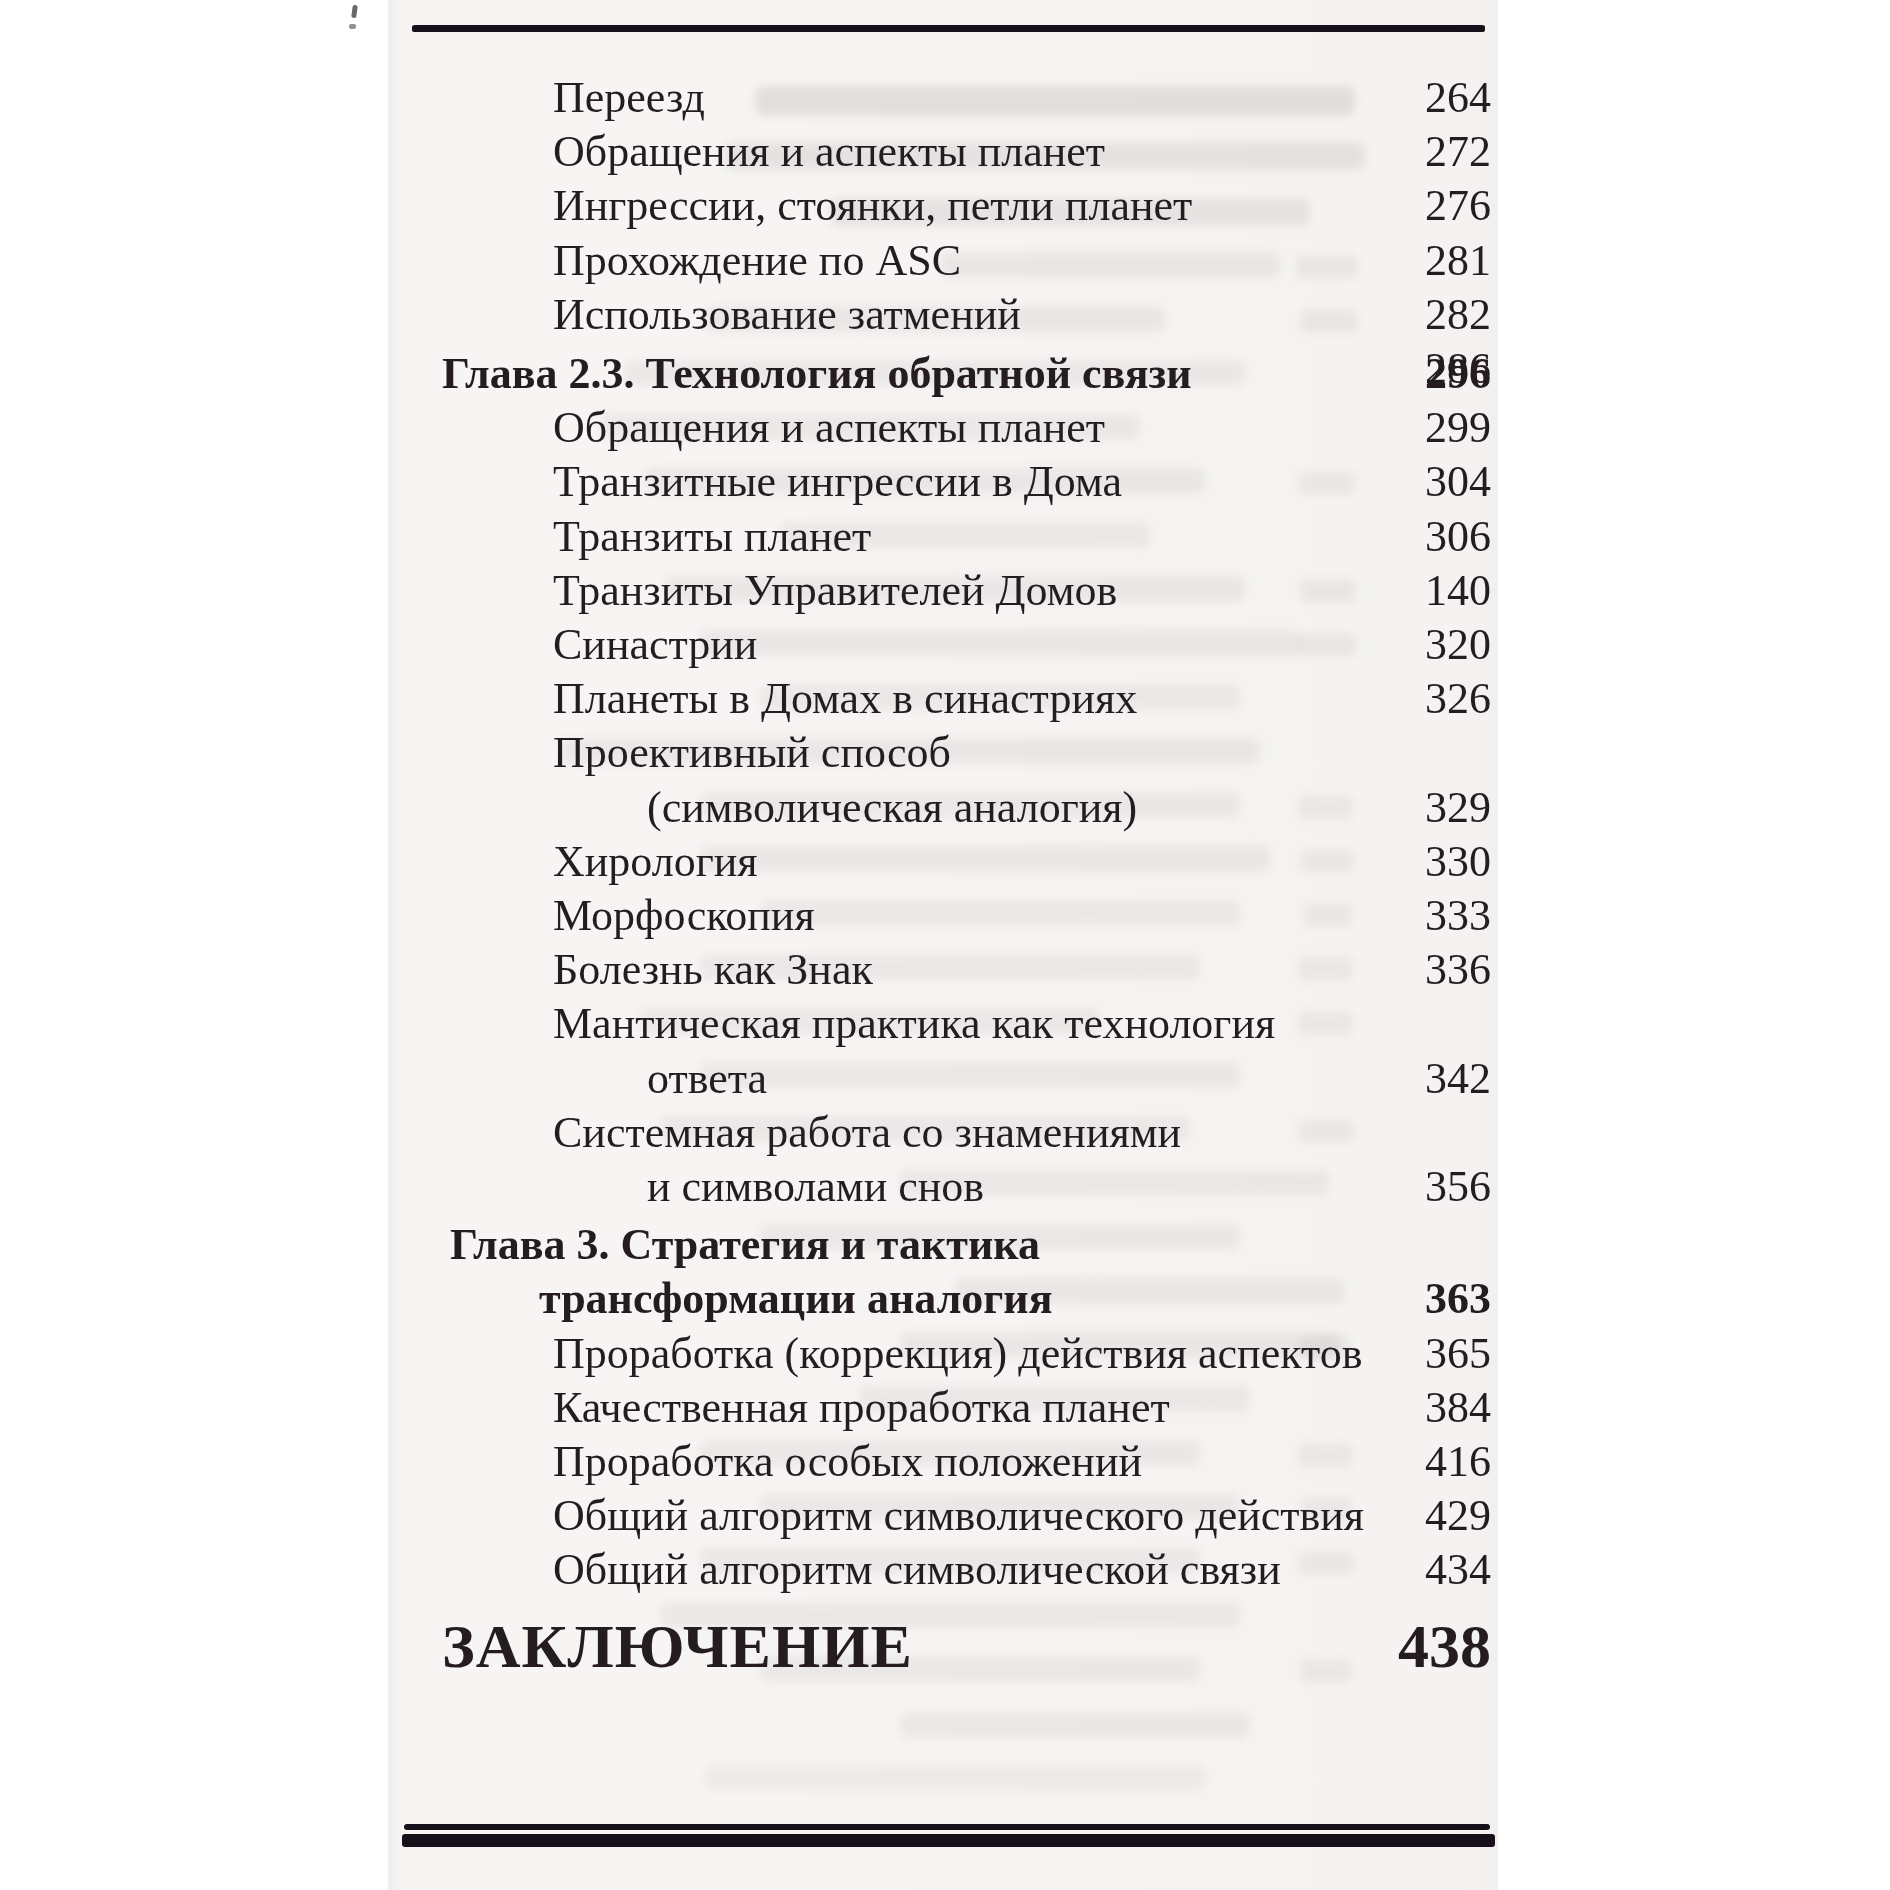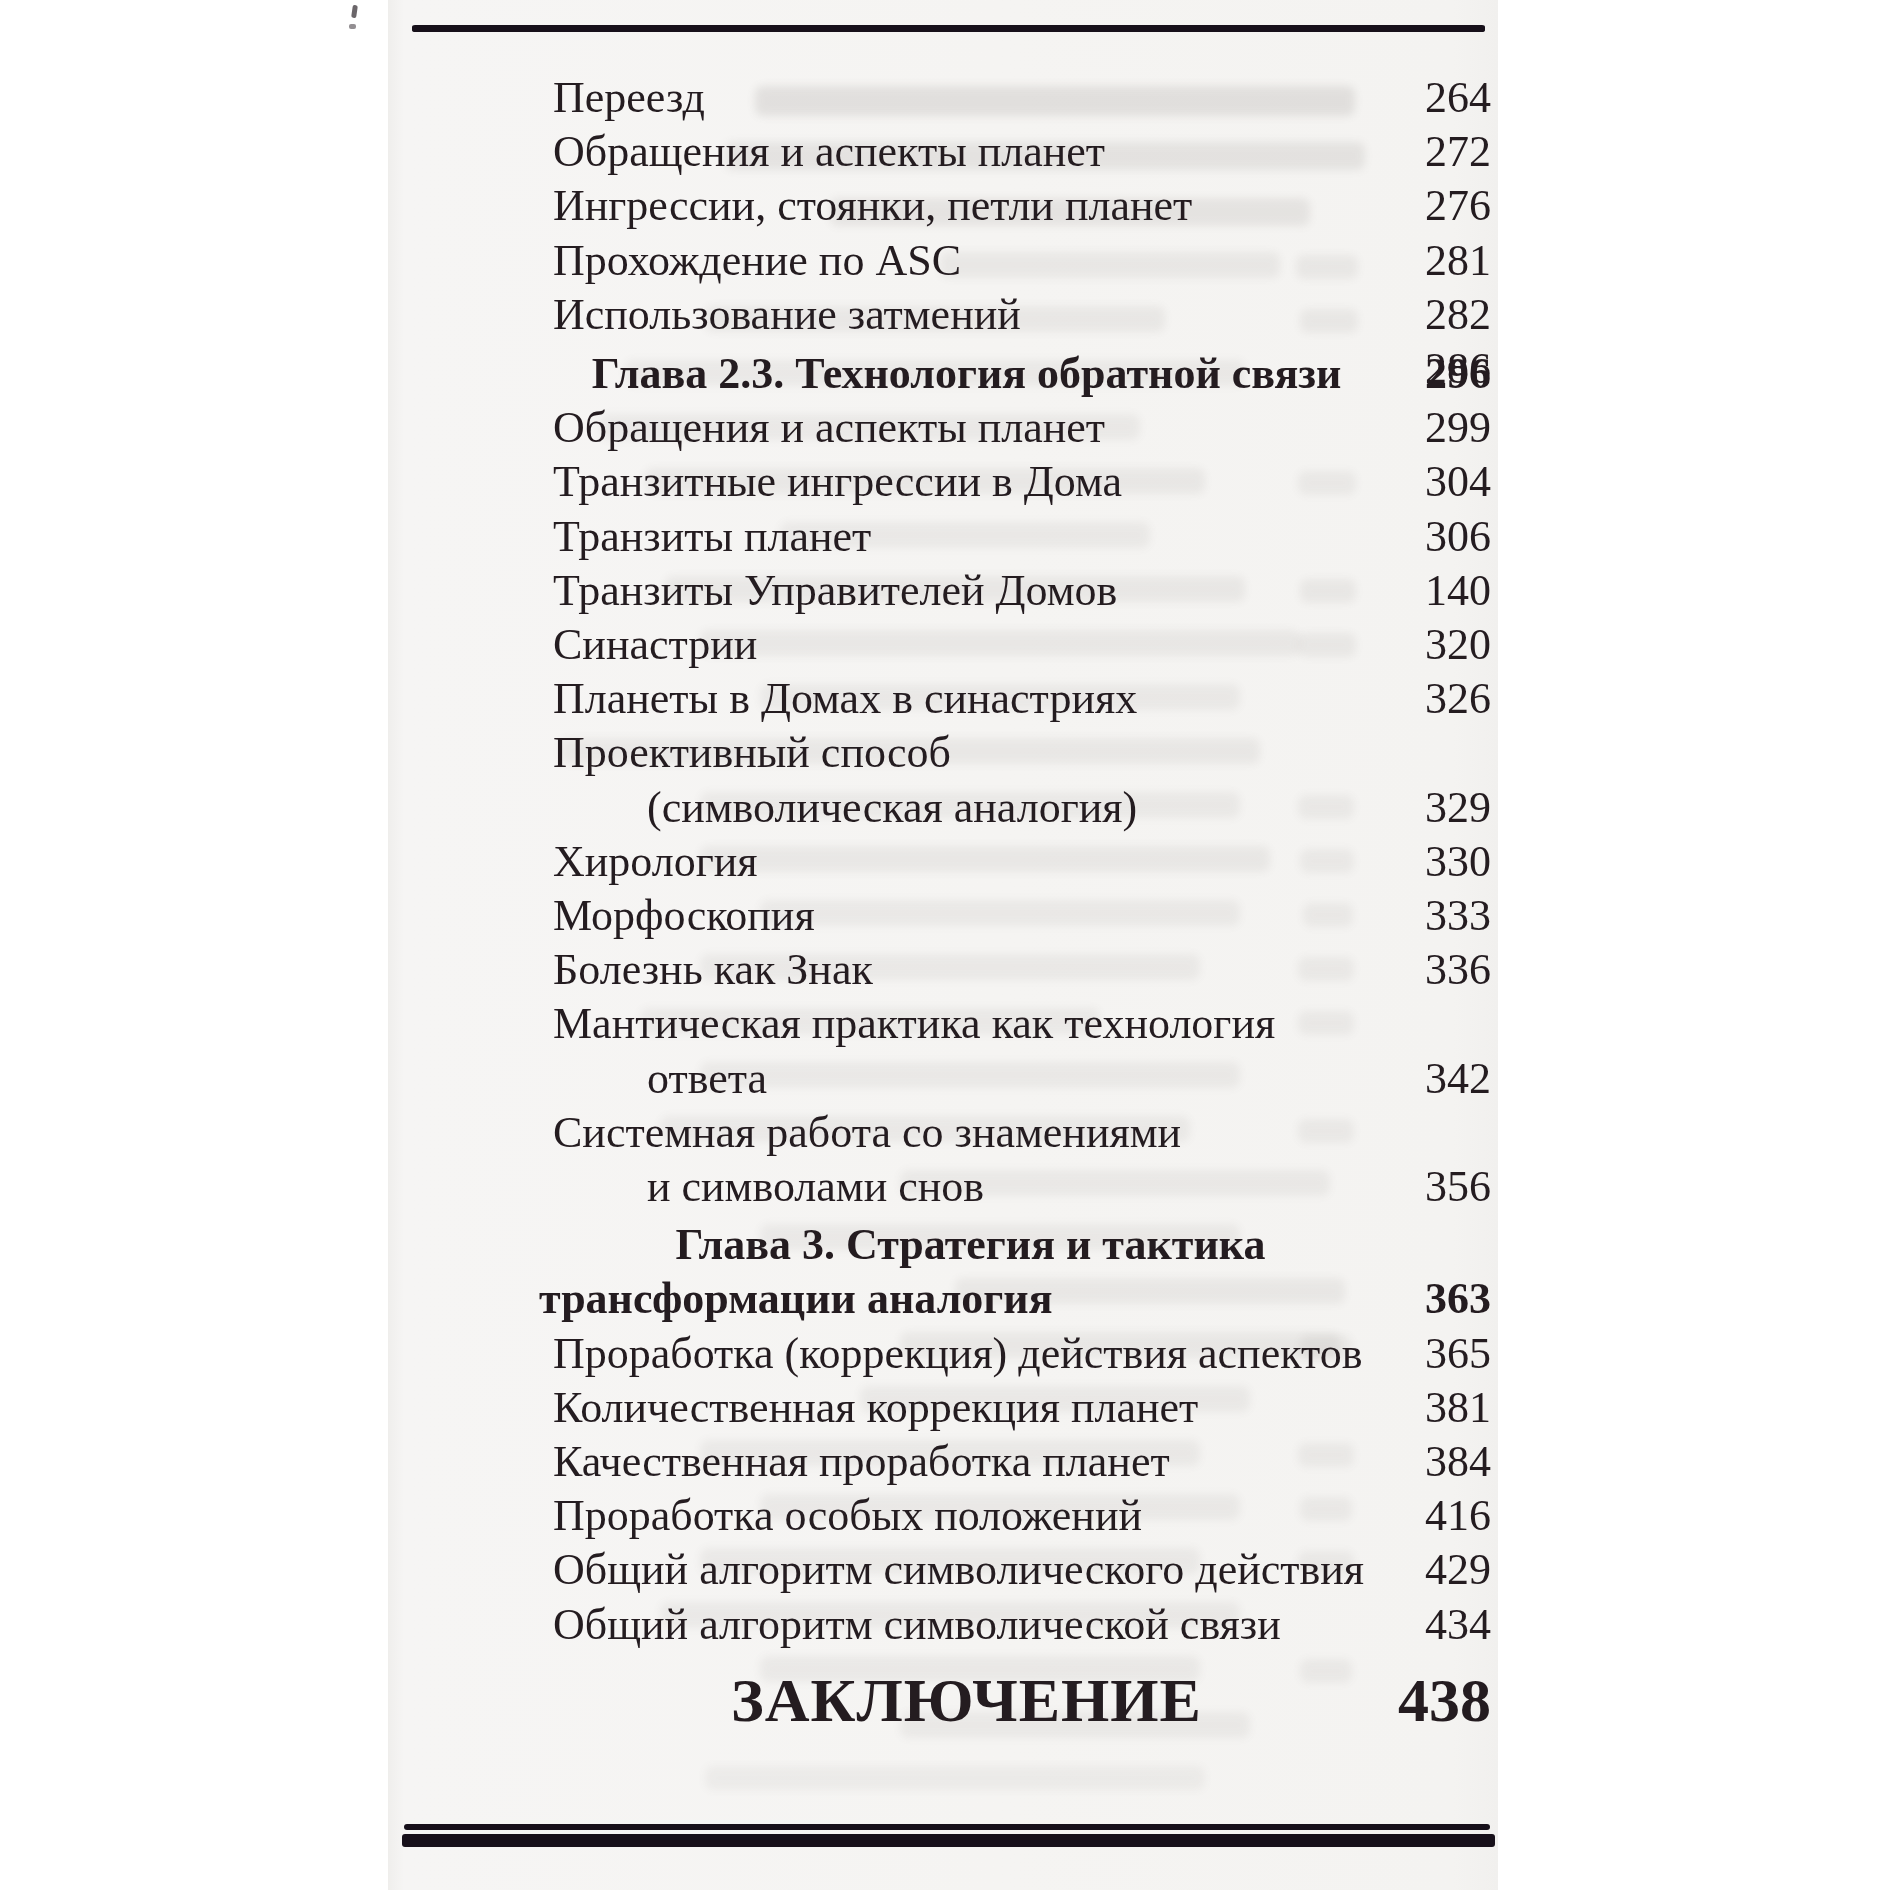--- a/index.html
+++ b/index.html
@@ -20,21 +20,21 @@
   
   .speck{position:absolute;background:#3a3338;border-radius:2px;}
   #speck1{left:352px;top:5px;width:5px;height:13px;opacity:.75;transform:rotate(8deg);}
   #speck2{left:349px;top:24px;width:7px;height:5px;opacity:.55;}
   
   #toc{position:absolute;left:442px;top:71px;width:1049px;color:#241c20;}
   .entry{position:relative;}
   .line{position:relative;font-size:44px;line-height:54.2px;white-space:nowrap;}
   .l-item{padding-left:111px;}
   .l-cont{padding-left:205px;}
-  .l-chap{padding-left:0px;text-align:center;}
+  .l-chap{padding-left:0px;}
   .l-chap2{padding-left:89px;}
   .chapter .line,.conclusion .line{font-weight:bold;}
   .conclusion .line{font-size:62px;letter-spacing:1px;}
   .pagenum{position:absolute;right:0;top:0;padding-left:0;letter-spacing:0;}
   .gap-xs{margin-top:5px;}
   .gap-sm{margin-top:4px;margin-left:8px;}
   .gap-lg{margin-top:21px;}
   
   .bleed{position:absolute;background:#635c58;filter:blur(4px);border-radius:8px;}
 </style>
@@ -161,23 +161,20 @@
         <div class="line l-cont"><span>и символами снов</span><span class="pagenum">356</span></div>
       </div>
       <div class="entry chapter gap-sm">
         <div class="line l-chap"><span>Глава 3. Стратегия и тактика</span></div>
         <div class="line l-chap2"><span>трансформации аналогия</span><span class="pagenum">363</span></div>
       </div>
       <div class="entry item">
         <div class="line l-item"><span>Проработка (коррекция) действия аспектов</span><span class="pagenum">365</span></div>
       </div>
       <div class="entry item">
-        <div class="line l-item"><span>Количественная коррекция планет</span><span class="pagenum">381</span></div>
-      </div>
-      <div class="entry item">
         <div class="line l-item"><span>Качественная проработка планет</span><span class="pagenum">384</span></div>
       </div>
       <div class="entry item">
         <div class="line l-item"><span>Проработка особых положений</span><span class="pagenum">416</span></div>
       </div>
       <div class="entry item">
         <div class="line l-item"><span>Общий алгоритм символического действия</span><span class="pagenum">429</span></div>
       </div>
       <div class="entry item">
         <div class="line l-item"><span>Общий алгоритм символической связи</span><span class="pagenum">434</span></div>

